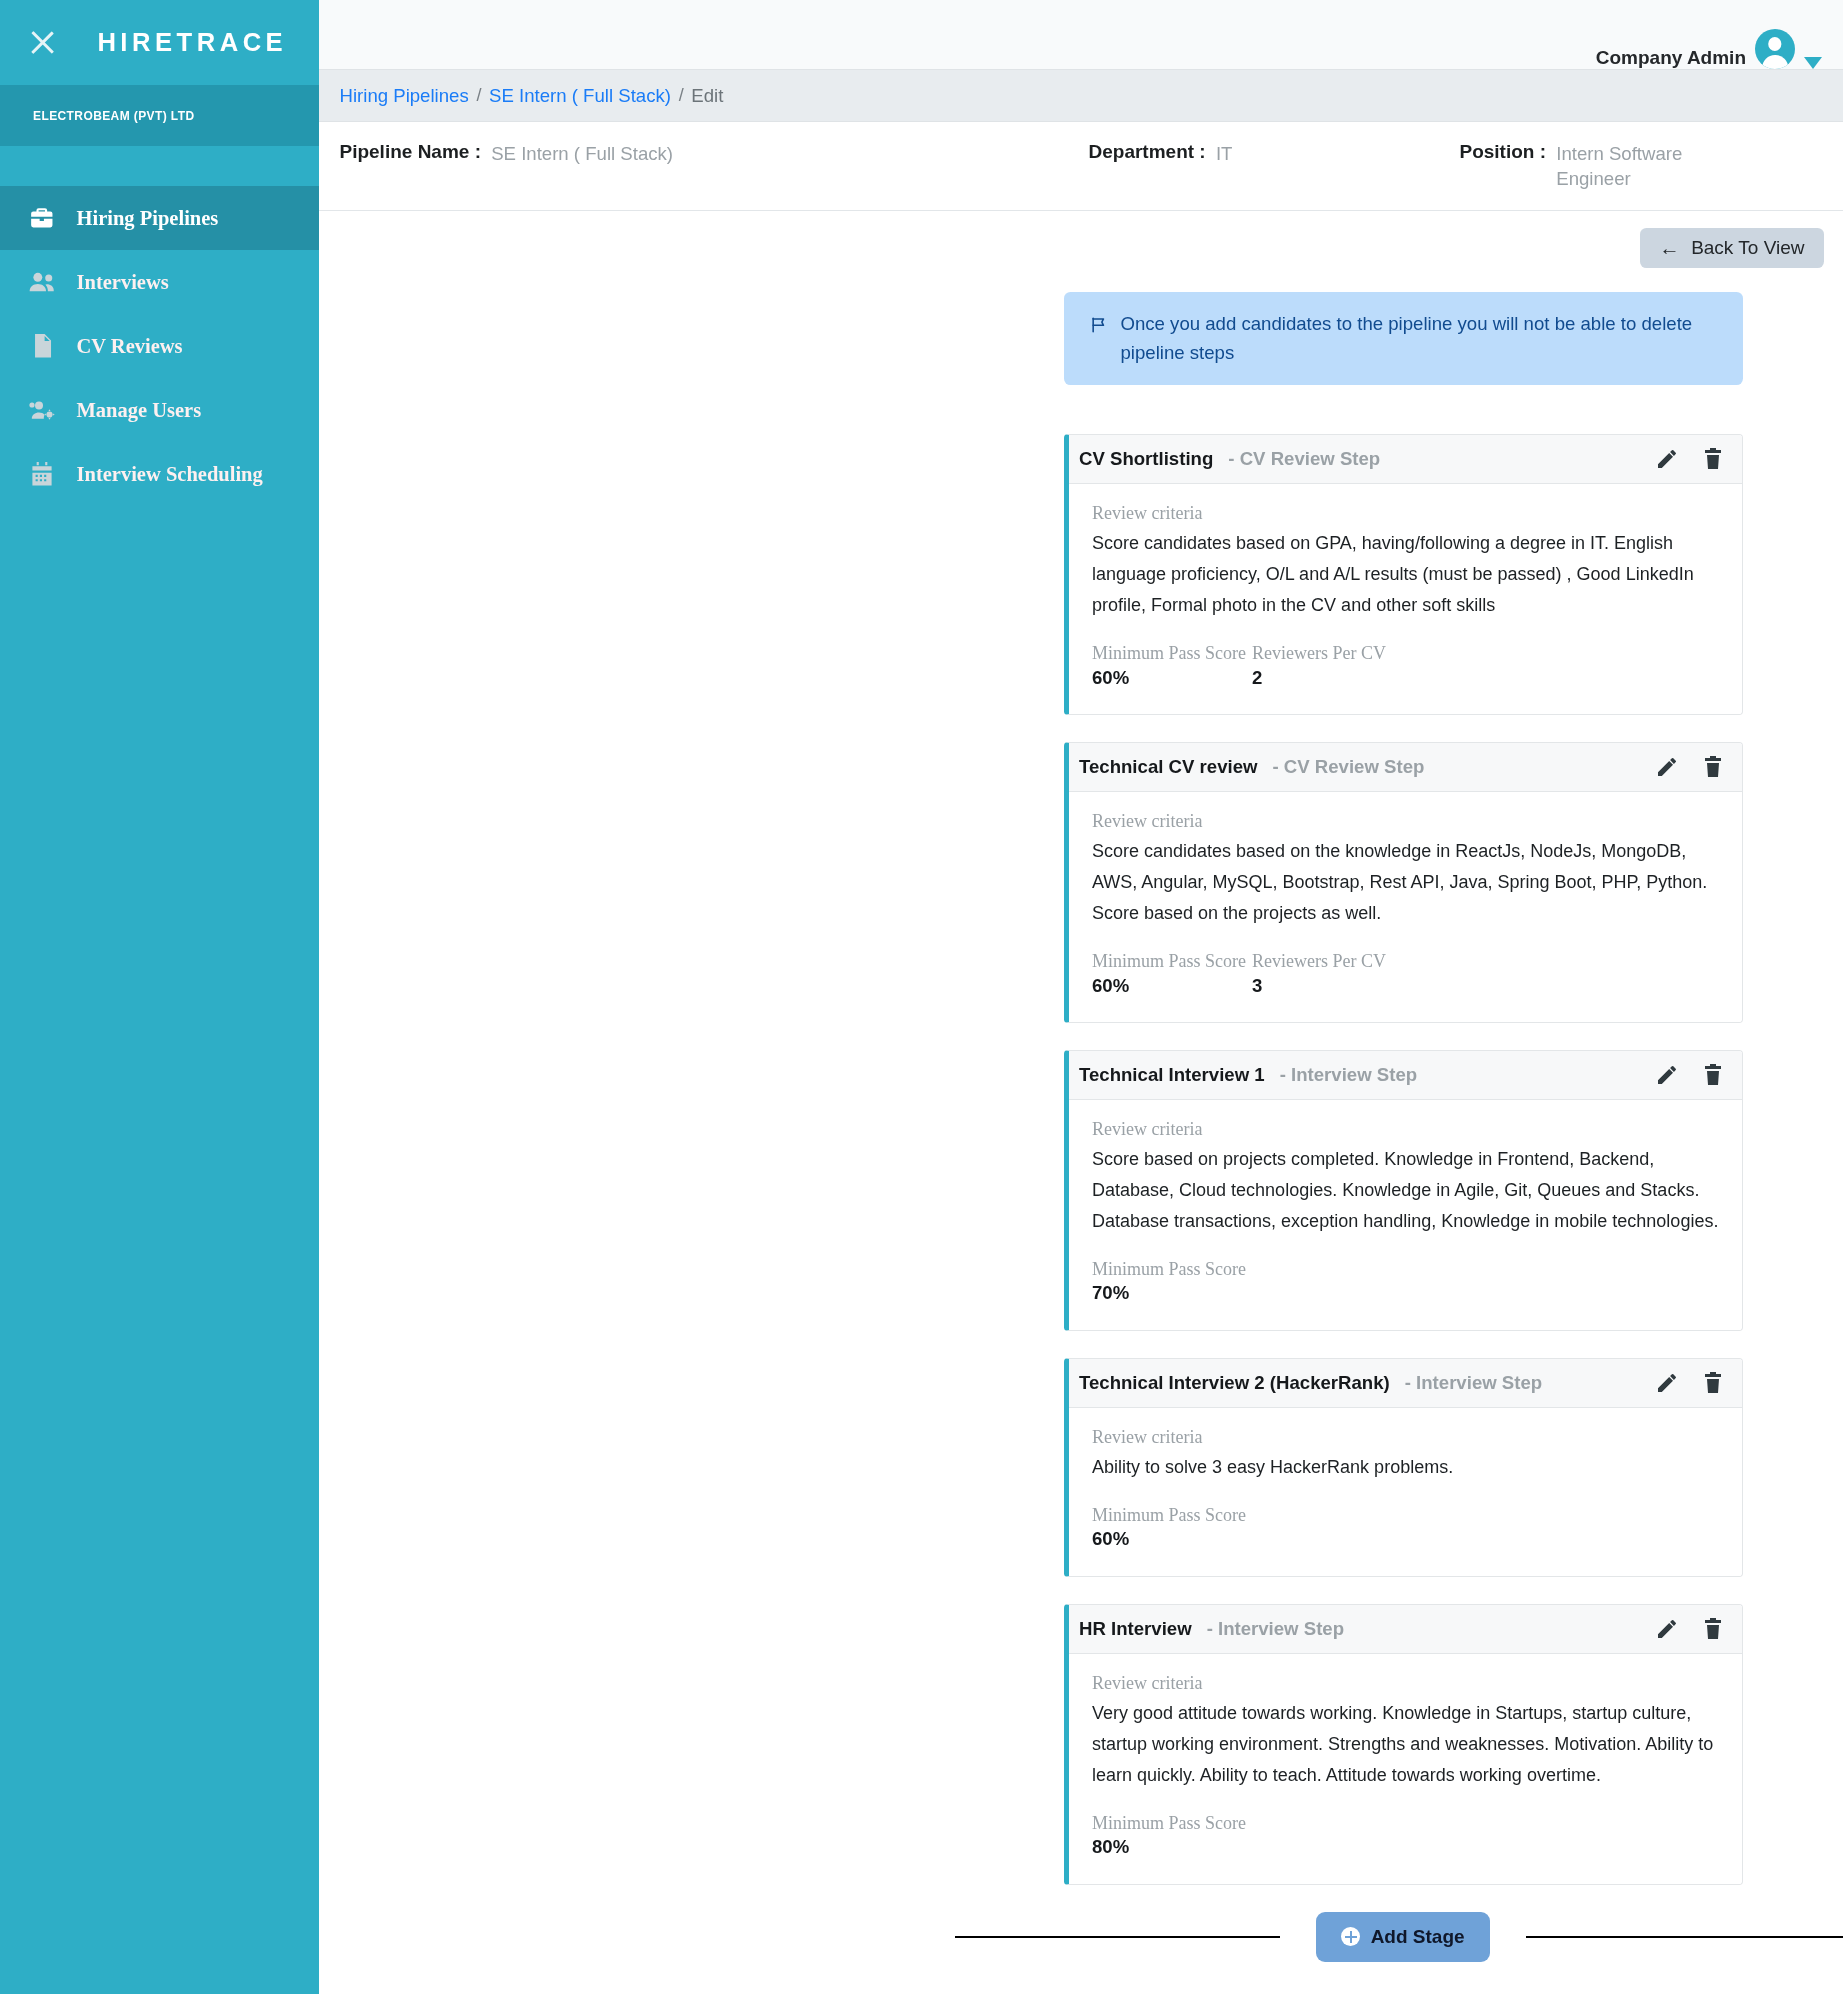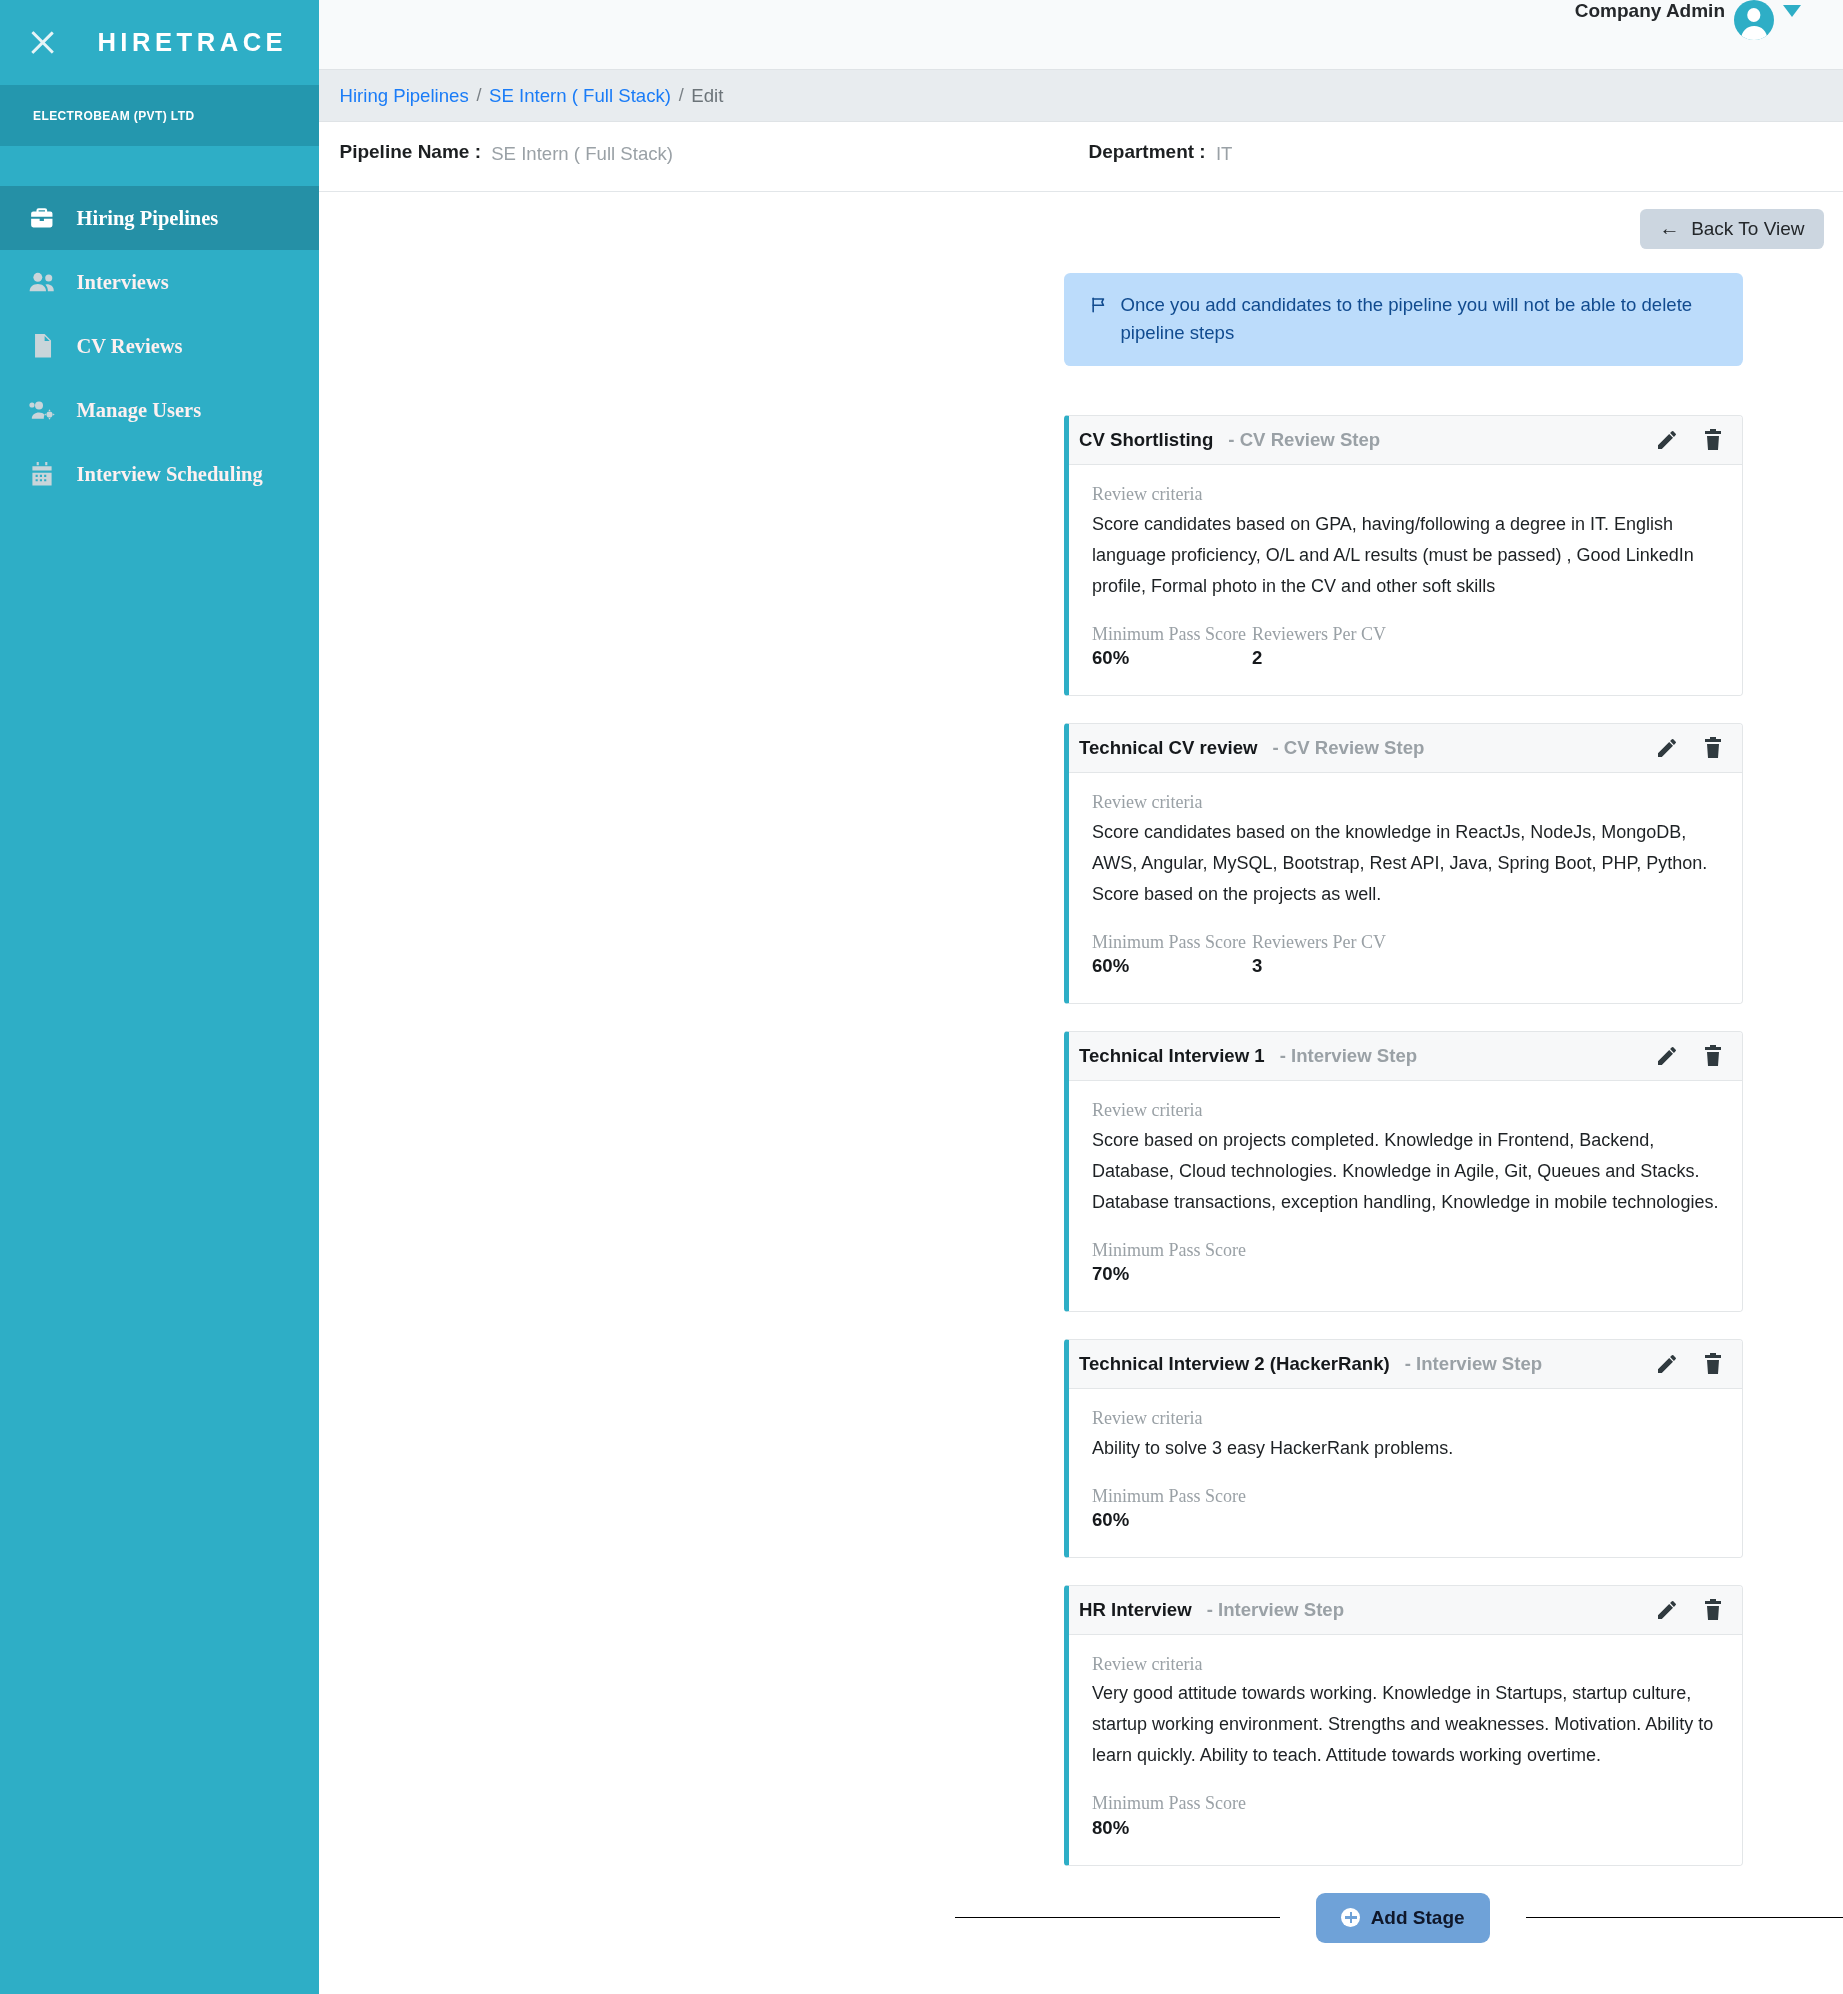--- a/index.html
+++ b/index.html
@@ -92,23 +92,23 @@
     min-width: 0;
     background: #ffffff;
     display: flex;
     flex-direction: column;
   }
   .topbar {
     height: 70px;
     background: #f8fafb;
     border-bottom: 0.6px solid #dfe3e6;
     display: flex;
-    align-items: flex-start;
+    align-items: flex-end;
     justify-content: flex-end;
-    padding-right: 43px;
+    padding-right: 22px;
     gap: 9px;
   }
   .user-name {
     font-size: 19px;
     font-weight: 700;
     color: #25282b;
   }
   .avatar {
     width: 40px; height: 40px;
     border-radius: 50%;
@@ -430,20 +430,24 @@
     </div>
 
     <div class="info-row">
       <div class="info-col c1">
         <span class="info-label">Pipeline Name :</span>
         <span class="info-value">SE Intern ( Full Stack)</span>
       </div>
       <div class="info-col c2">
         <span class="info-label">Department :</span>
         <span class="info-value">IT</span>
+      </div>
+      <div class="info-col c3">
+        <span class="info-label">Position :</span>
+        <span class="info-value">Intern Software Engineer</span>
       </div>
     </div>
 
     <div class="content">
 
       <div class="back-row">
         <button class="back-btn">
           <span class="back-arrow">←</span>
           <span>Back To View</span>
         </button>

